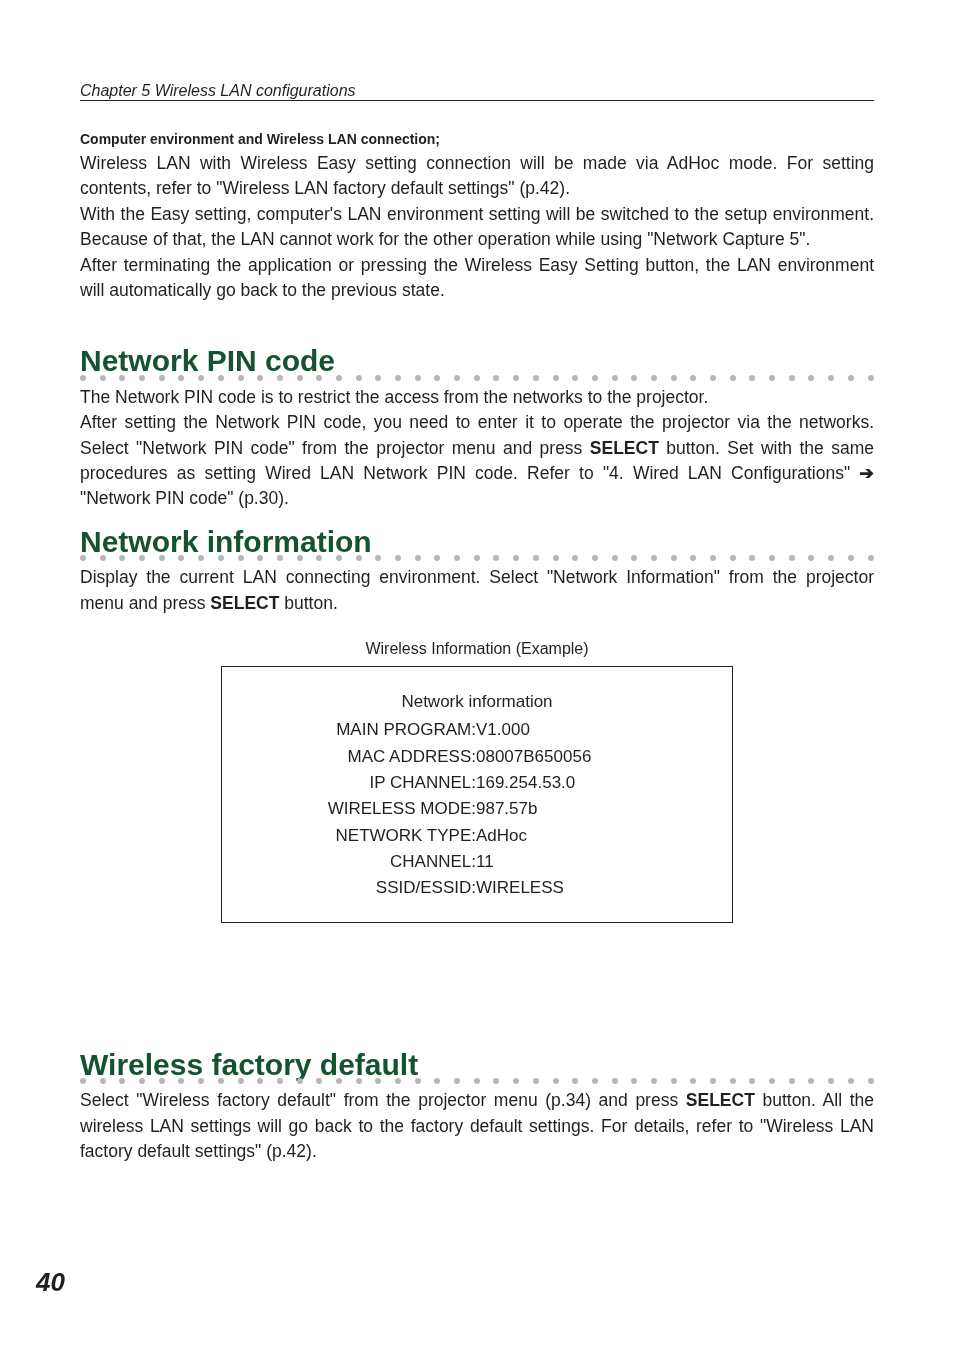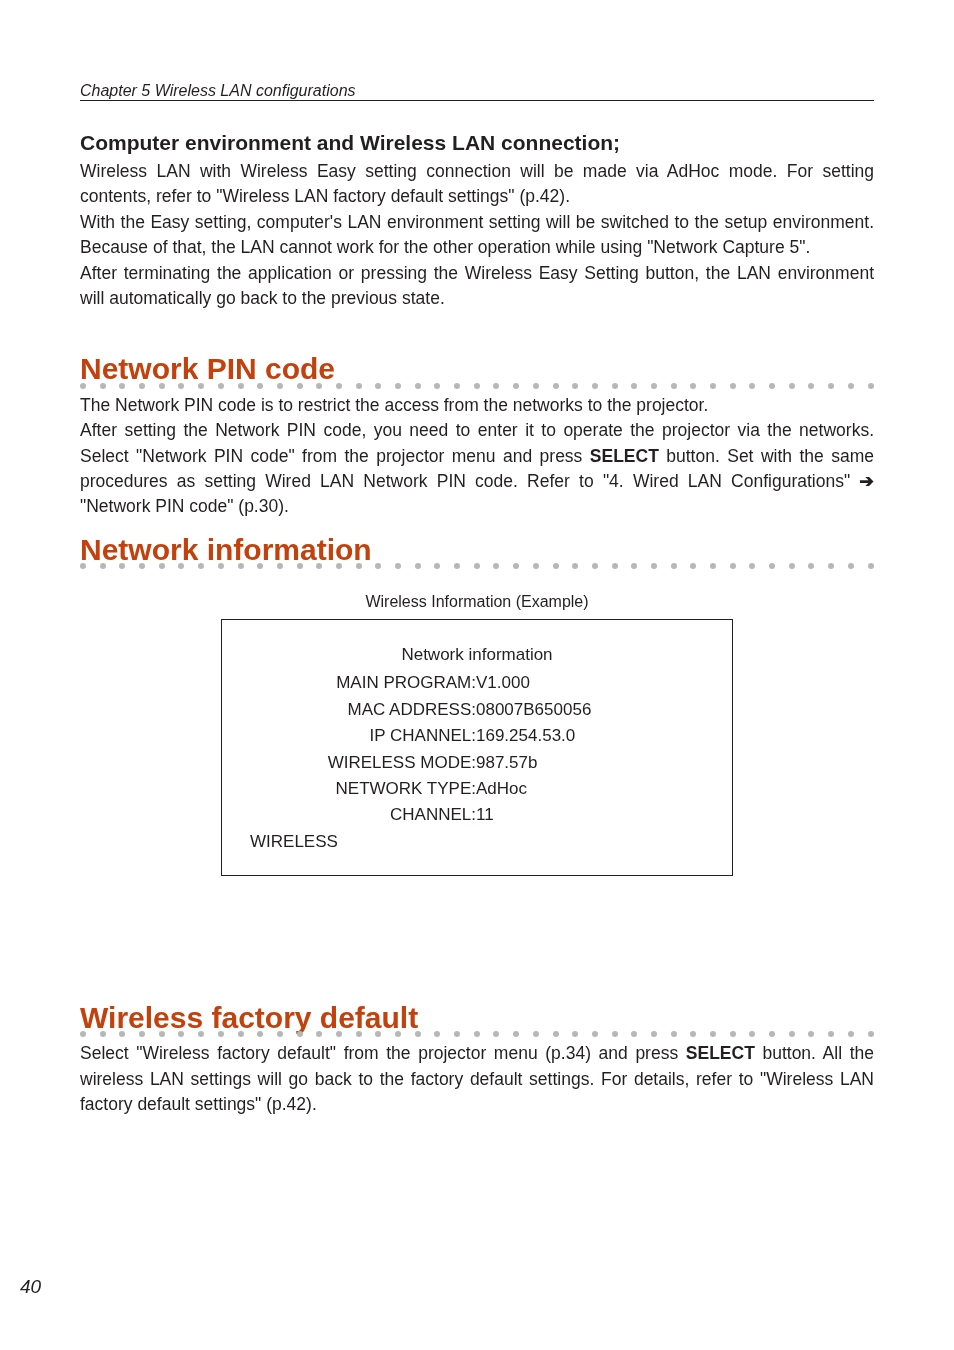--- a/index.html
+++ b/index.html
@@ -19,30 +19,30 @@
     padding: 82px 80px 0 80px;
   }
   .chapter-header {
     font-style: italic;
     font-size: 16px;
     border-bottom: 1px solid #231f20;
     margin-bottom: 30px;
   }
   .bold-heading {
     font-weight: 700;
-    font-size: 21px;
+    font-size: 14px;
     margin-bottom: 4px;
   }
   .body-text {
     font-size: 17.5px;
     line-height: 1.45;
     text-align: justify;
   }
   .section-title {
-    color: #c2410c;
+    color: #14532d;
     font-weight: 700;
     font-size: 30px;
     margin-top: 42px;
     margin-bottom: 0;
     line-height: 1.05;
   }
   .dot-row {
     display: flex;
     justify-content: space-between;
     margin-top: -2px;
@@ -79,25 +79,25 @@
   }
   .info-row {
     display: flex;
     text-align: right;
   }
   .info-label {
     width: 226px;
   }
   .page-number {
     position: absolute;
-    left: 20px;
+    left: 36px;
     bottom: 52px;
     font-style: italic;
-    font-weight: 400;
-    font-size: 19px;
+    font-weight: 700;
+    font-size: 26px;
   }
   .arrow {
     font-weight: 700;
   }
   .nowrap { white-space: nowrap; }
   .mt-big { margin-top: 126px; }
 </style>
 </head>
 <body>
 
@@ -196,20 +196,23 @@
       <span></span>
       <span></span>
       <span></span>
       <span></span>
       <span></span>
       <span></span>
       <span></span>
       <span></span>
     <span></span>
   </div>
+  <div class="body-text">
+    <span>Display the current LAN connecting environment. Select "Network Information" from the projector menu and press </span><b>SELECT</b><span> button.</span>
+  </div>
 
   <div class="info-caption">Wireless Information (Example)</div>
   <div class="info-box">
     <div class="info-box-title">Network information</div>
     <div class="info-row">
       <div class="info-label">MAIN PROGRAM:</div>
       <div>V1.000</div>
     </div>
     <div class="info-row">
       <div class="info-label">MAC ADDRESS:</div>
@@ -225,20 +228,21 @@
     </div>
     <div class="info-row">
       <div class="info-label">NETWORK TYPE:</div>
       <div>AdHoc</div>
     </div>
     <div class="info-row">
       <div class="info-label">CHANNEL:</div>
       <div>11</div>
     </div>
     <div class="info-row">
+      <div class="info-label">SSID/ESSID:</div>
       <div>WIRELESS</div>
     </div>
   </div>
 
   <div class="section-title mt-big">Wireless factory default</div>
   <div class="dot-row">
     <span></span>
       <span></span>
       <span></span>
       <span></span>

